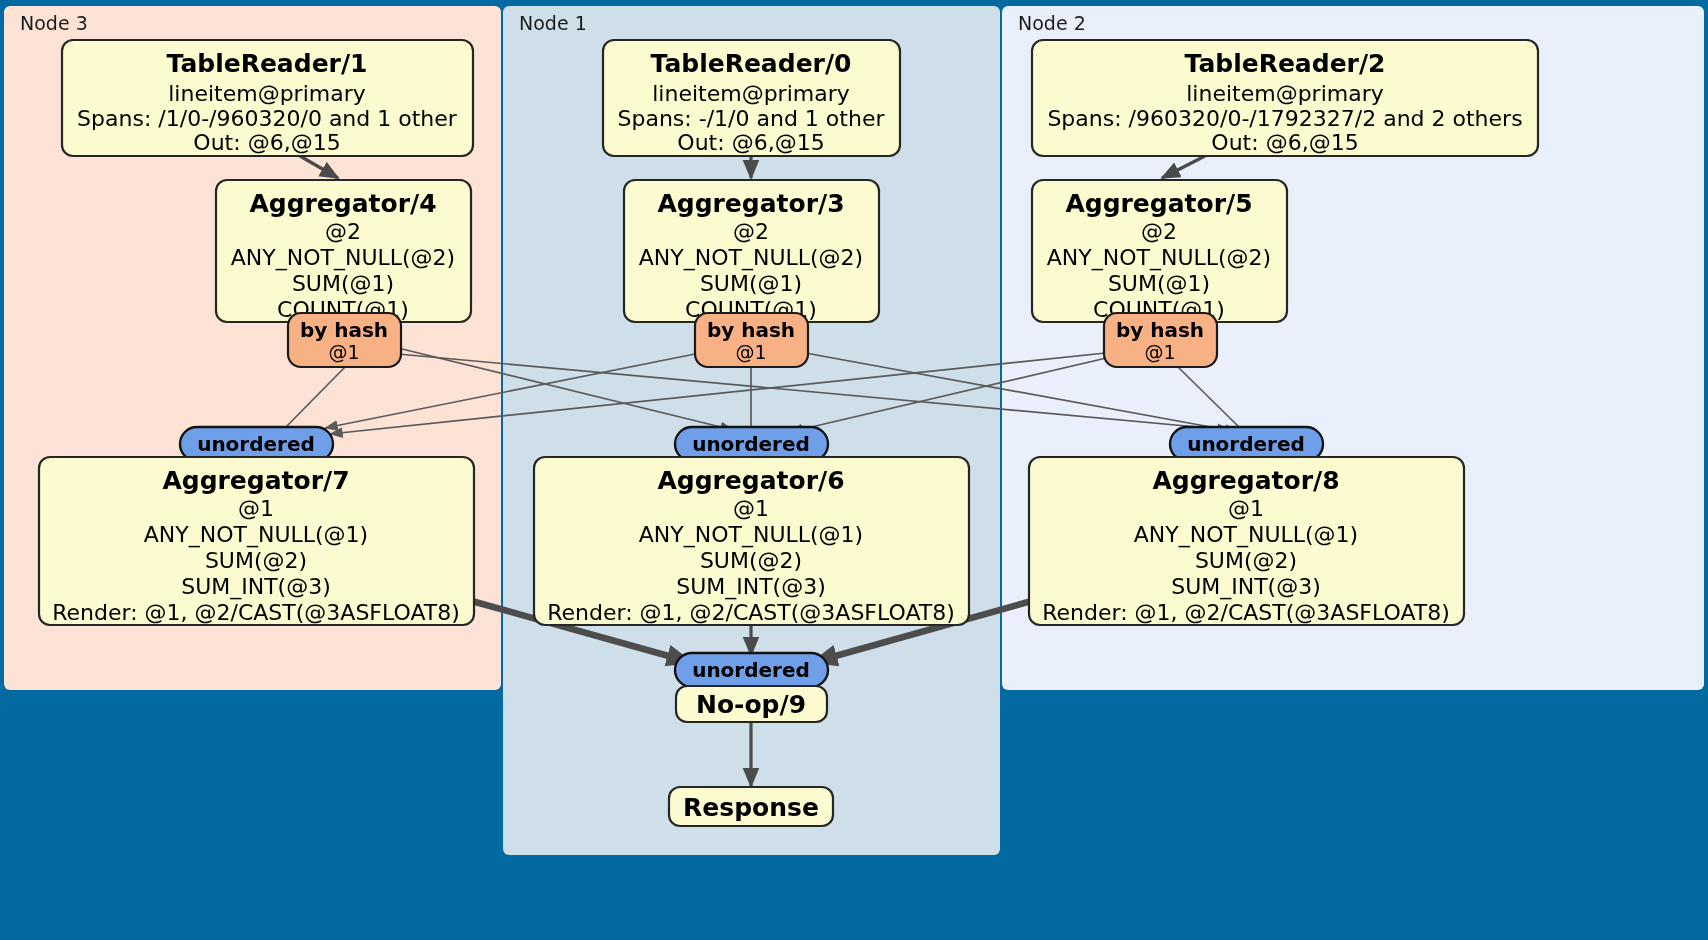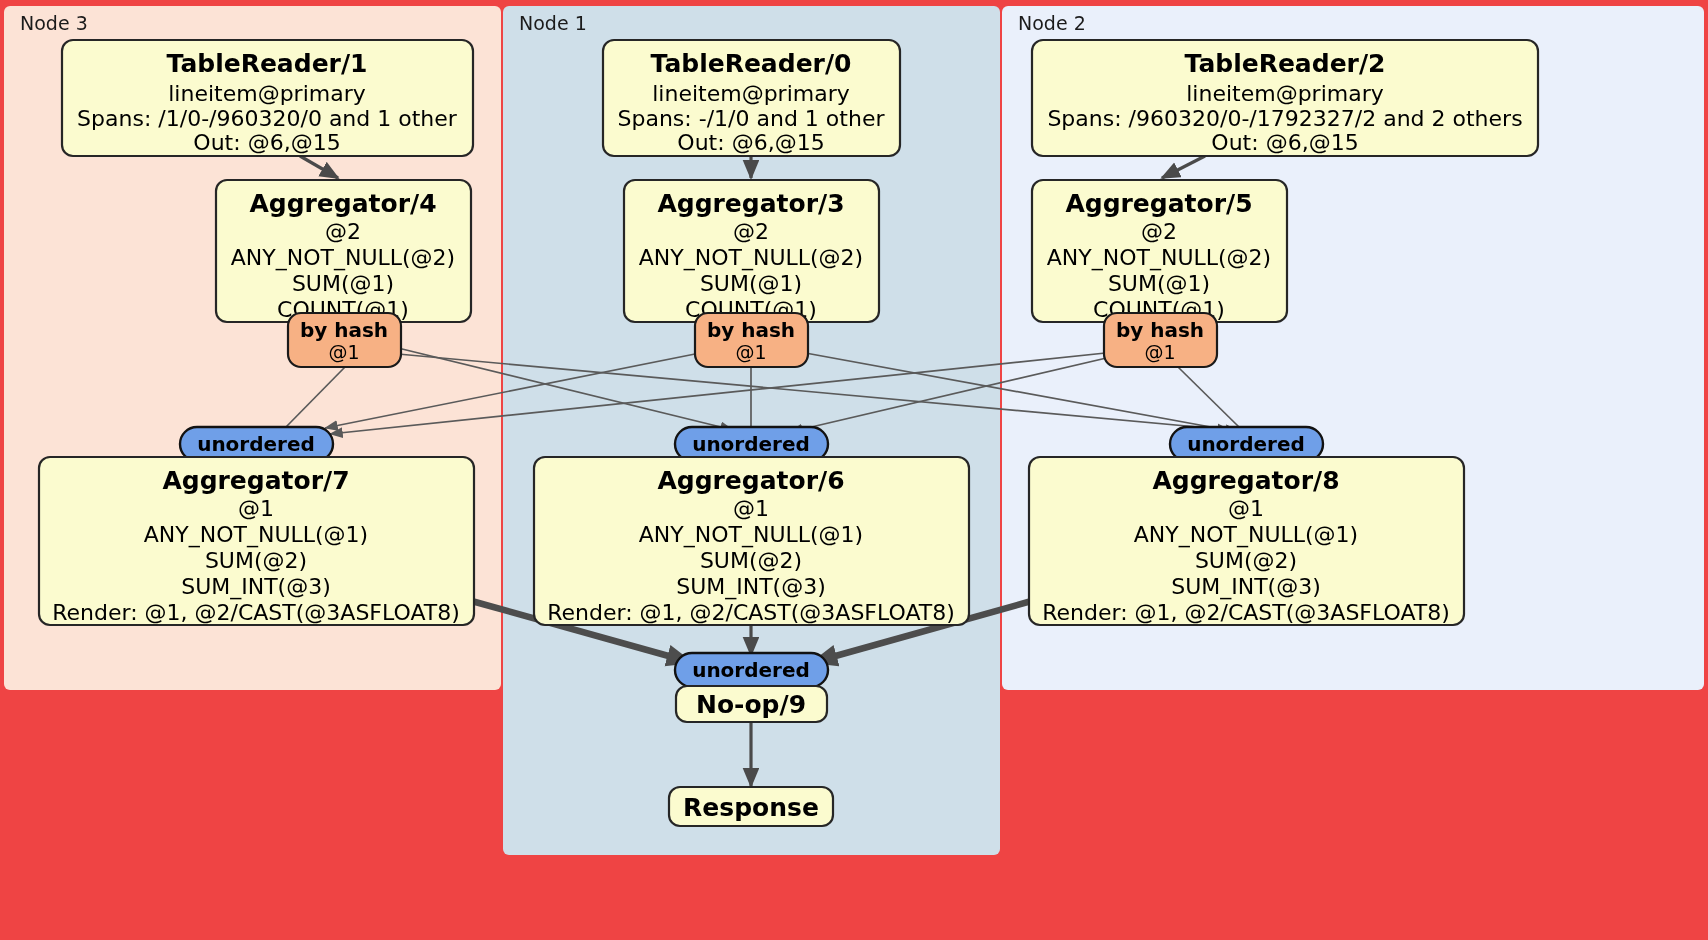--- a/index.html
+++ b/index.html
@@ -8,21 +8,21 @@
     padding: 0;
     background: #ffffff;
   }
   body {
     font-family: "DejaVu Sans", "Liberation Sans", sans-serif;
   }
   #stage {
     position: relative;
     width: 1708px;
     height: 940px;
-    background: #ef4444;
+    background: #0369a1;
     overflow: hidden;
   }
   svg#diagram {
     position: absolute;
     left: 0;
     top: 0;
     width: 1708px;
     height: 940px;
     display: block;
   }

